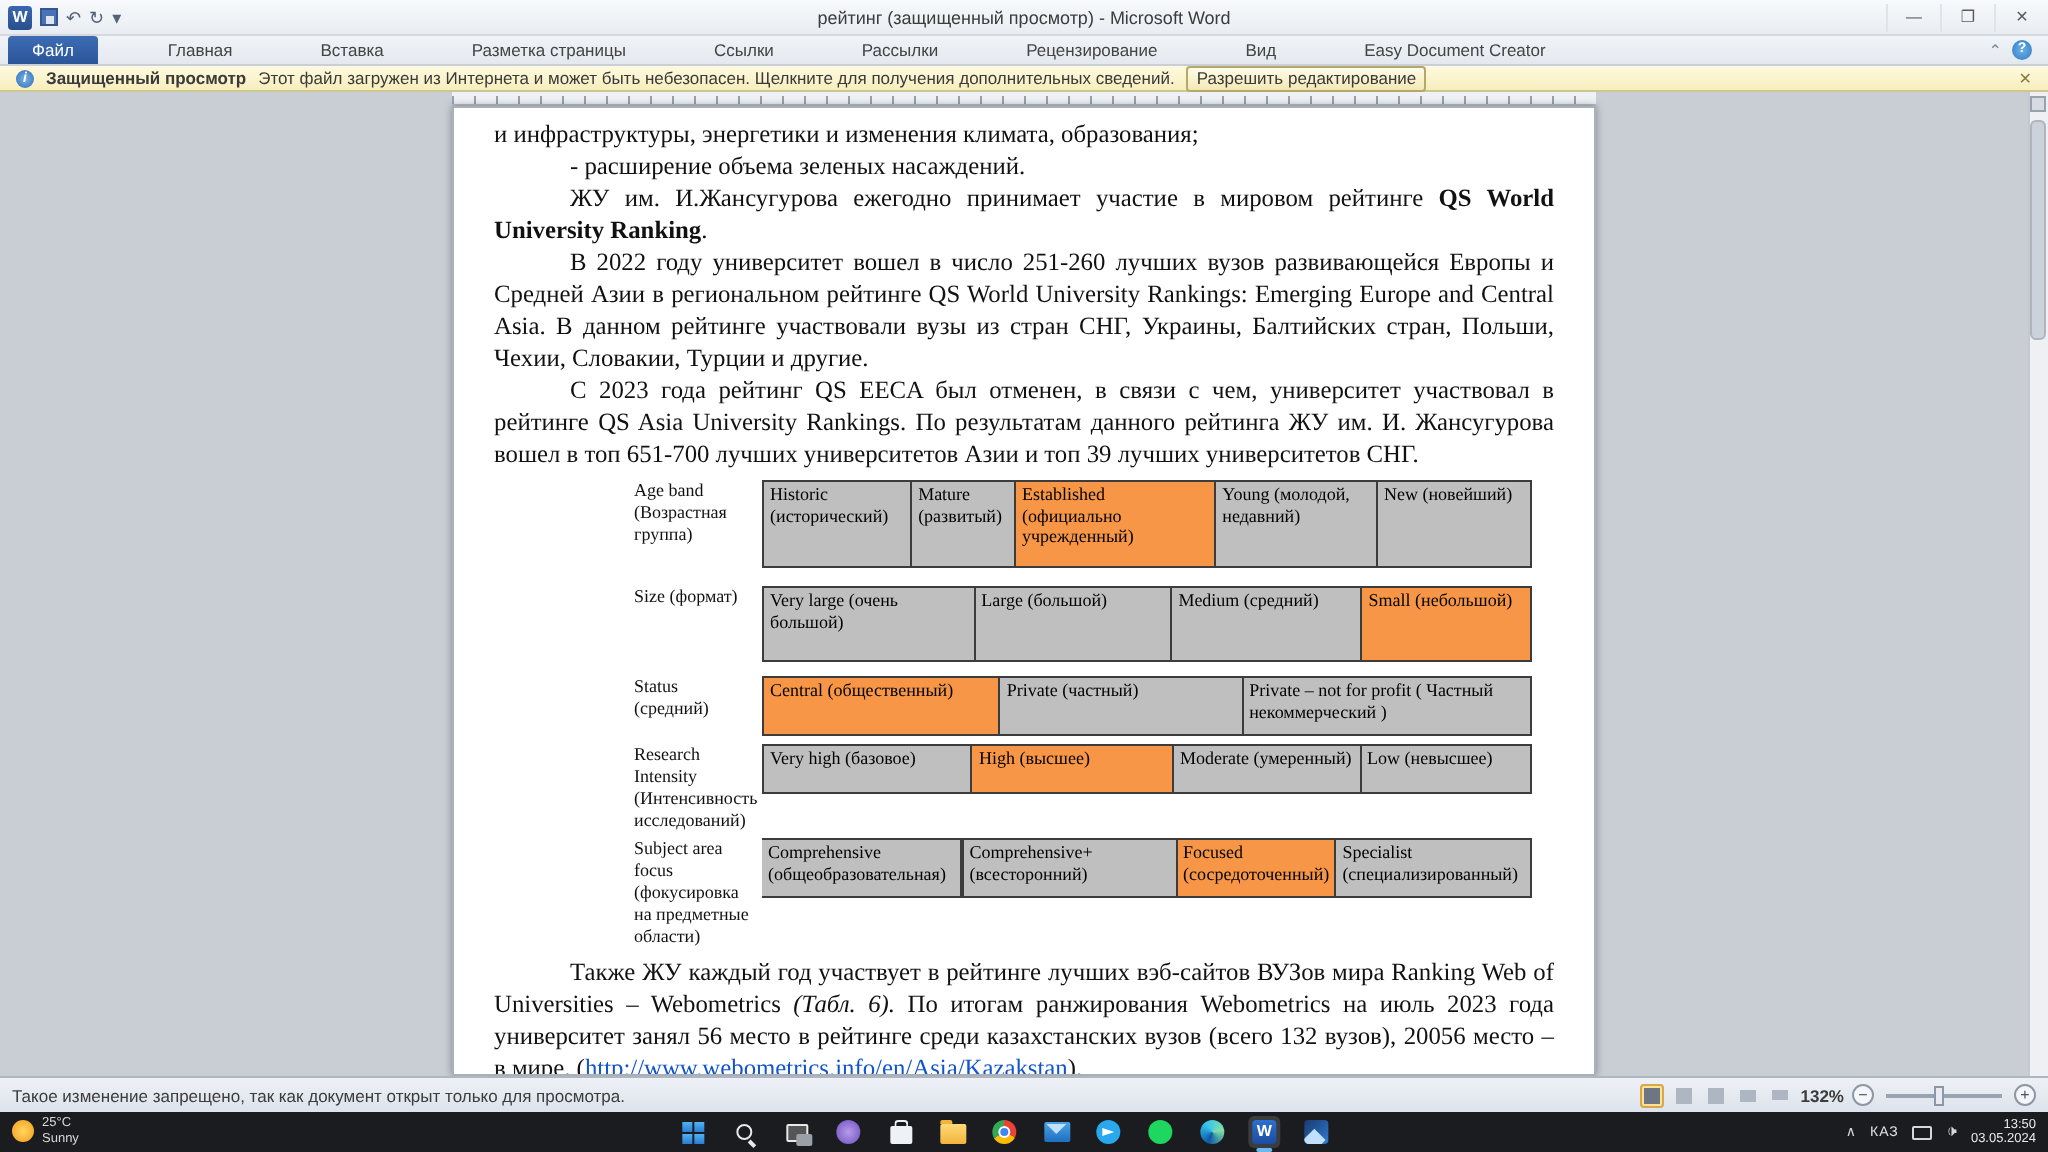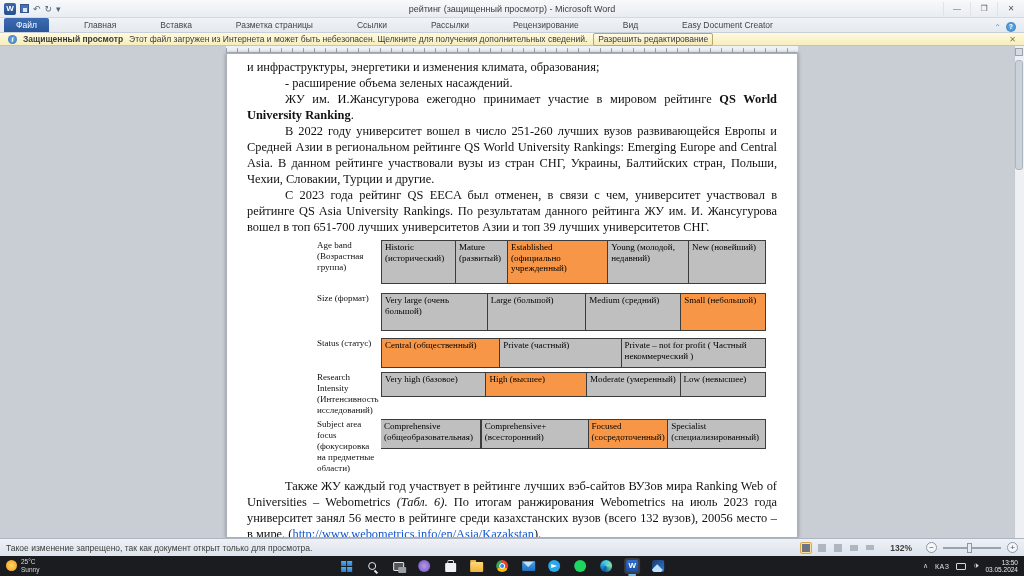--- a/index.html
+++ b/index.html
@@ -17,21 +17,21 @@
   .floppy { width:9px; height:9px; background:#4a72b8; border:1px solid #33568f; position:relative; }
   .floppy:after { content:""; position:absolute; left:2px; bottom:0; width:4px; height:4px; background:#dfe6f0; }
   #title-text { position:absolute; left:0; right:0; text-align:center; font-size:9px; color:#3c3c3c; pointer-events:none; }
   .winbtns { margin-left:auto; display:flex; }
   .winbtn { width:27px; height:14px; font-size:8px; color:#5a5a5a; text-align:center; line-height:14px;
     border-left:1px solid #e0e3e8; }
 
   
   #tabsbar { position:absolute; top:18px; left:0; right:0; height:15px;
     background:linear-gradient(#f0f3f7,#e4e9ef); border-bottom:1px solid #c8cfd8;
-    display:flex; align-items:flex-end; }
+    display:flex; }
   .tab { font-size:8.5px; color:#444; padding:2px 9px 2px 9px;margin-left:26px; }
   .tab.file { background:linear-gradient(#3d6cb4,#2a5699); color:#fff; border-radius:2px 2px 0 0;
     padding:2px 12px; margin-left:4px; }
   .tab-right { margin-left:auto; display:flex; align-items:center; gap:5px; padding-right:8px; }
   .caret-up { font-size:8px; color:#7a8aa0; }
   .helpbtn { width:10px; height:10px; border-radius:50%; background:radial-gradient(#6db3e8,#2e78c2);
     color:#fff; font-size:7px; font-weight:bold; text-align:center; line-height:10px; }
 
   
   #msgbar { position:absolute; top:33px; left:0; right:0; height:13px;
@@ -79,21 +79,21 @@
   
   #statusbar { position:absolute; top:538px; left:0; right:0; height:18px;
     background:linear-gradient(#eef1f6,#dde3ec); border-top:1px solid #aeb6c2;
     display:flex; align-items:center; padding:0 6px; }
   #status-msg { font-size:8.5px; color:#3c3c3c; }
   .status-right { margin-left:auto; display:flex; align-items:center; gap:4px; }
   .viewbtn { width:12px; height:12px; display:flex; align-items:center; justify-content:center; }
   .viewbtn .glyph { width:8px; height:8px; background:#aeb6c2; }
   .viewbtn.sel { background:#fbe29b; border:1px solid #d9a648; border-radius:2px; }
   .viewbtn.sel .glyph { background:#6e privileged; }
-  .zoom-label { font-size:8.5px; font-weight:bold; color:#3c3c3c; margin:0 10px; }
+  .zoom-label { font-size:8.5px; font-weight:bold; color:#3c3c3c; margin:0 0; }
   .zoom-btn { width:11px; height:11px; border-radius:50%; border:1px solid #8e97a5; background:#f4f6f9;
     font-size:8px; line-height:9px; text-align:center; color:#4a5260; }
   .zoom-track { width:58px; height:2px; background:#9aa3b0; position:relative; margin:0 2px; }
   .zoom-thumb { position:absolute; left:24px; top:-4px; width:5px; height:10px; background:#e8ecf2; border:1px solid #8e97a5; }
 
   
   #taskbar { position:absolute; top:556px; left:0; right:0; height:20px; background:#1b1c1f;
     display:flex; align-items:center; }
   #weather { position:absolute; left:6px; top:2px; display:flex; align-items:center; gap:4px; }
   .sun { width:11px; height:11px; border-radius:50%; background:radial-gradient(#ffd65e,#f59a1d); }
@@ -207,21 +207,21 @@
           <div class="trow mb7">
             <div class="trow-label">Size (формат)</div>
             <div class="tcells" style="height:38px">
               <div class="tcell first" style="width:27.7%">Very large (очень большой)</div>
               <div class="tcell" style="width:25.6%">Large (большой)</div>
               <div class="tcell" style="width:24.7%">Medium (средний)</div>
               <div class="tcell hl" style="width:22%">Small (небольшой)</div>
             </div>
           </div>
           <div class="trow mb4">
-            <div class="trow-label">Status (статус)</div>
+            <div class="trow-label">Status (средний)</div>
             <div class="tcells" style="height:30px">
               <div class="tcell hl first" style="width:31%">Central (общественный)</div>
               <div class="tcell" style="width:31.5%">Private (частный)</div>
               <div class="tcell" style="width:37.5%">Private – not for profit ( Частный некоммерческий )</div>
             </div>
           </div>
           <div class="trow mb3">
             <div class="trow-label">Research Intensity (Интенсивность исследований)</div>
             <div class="tcells" style="height:25px">
               <div class="tcell first" style="width:27.4%">Very high (базовое)</div>

